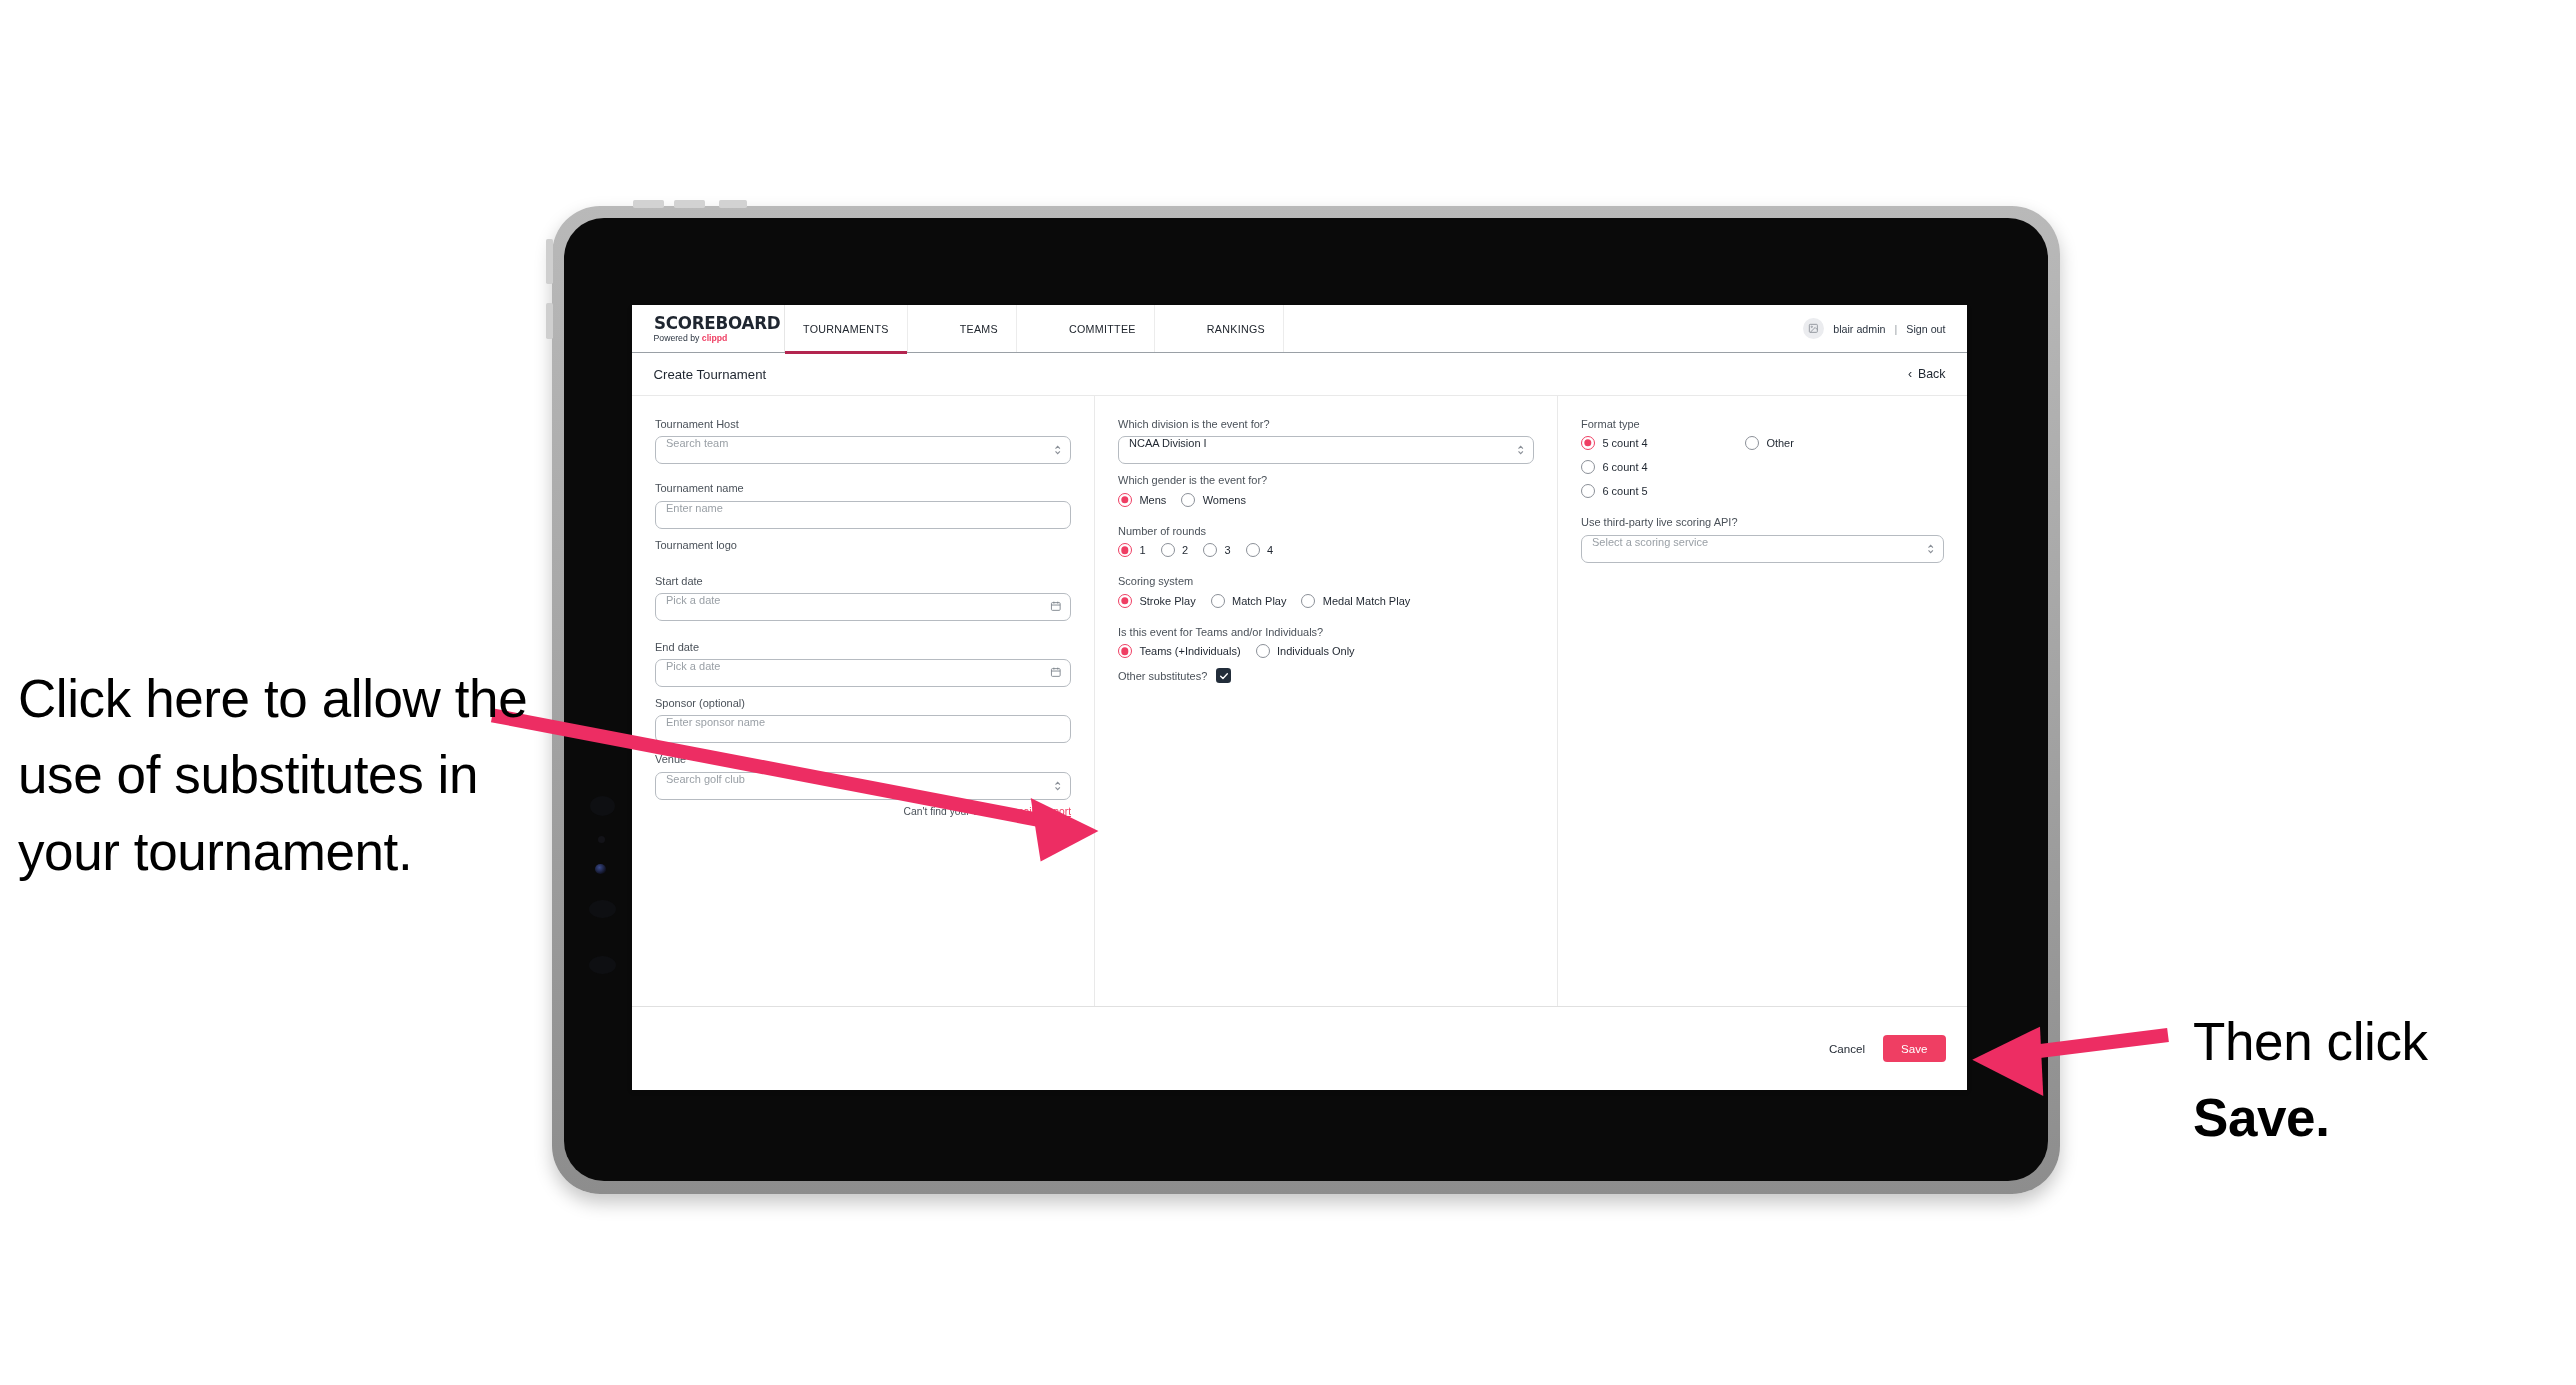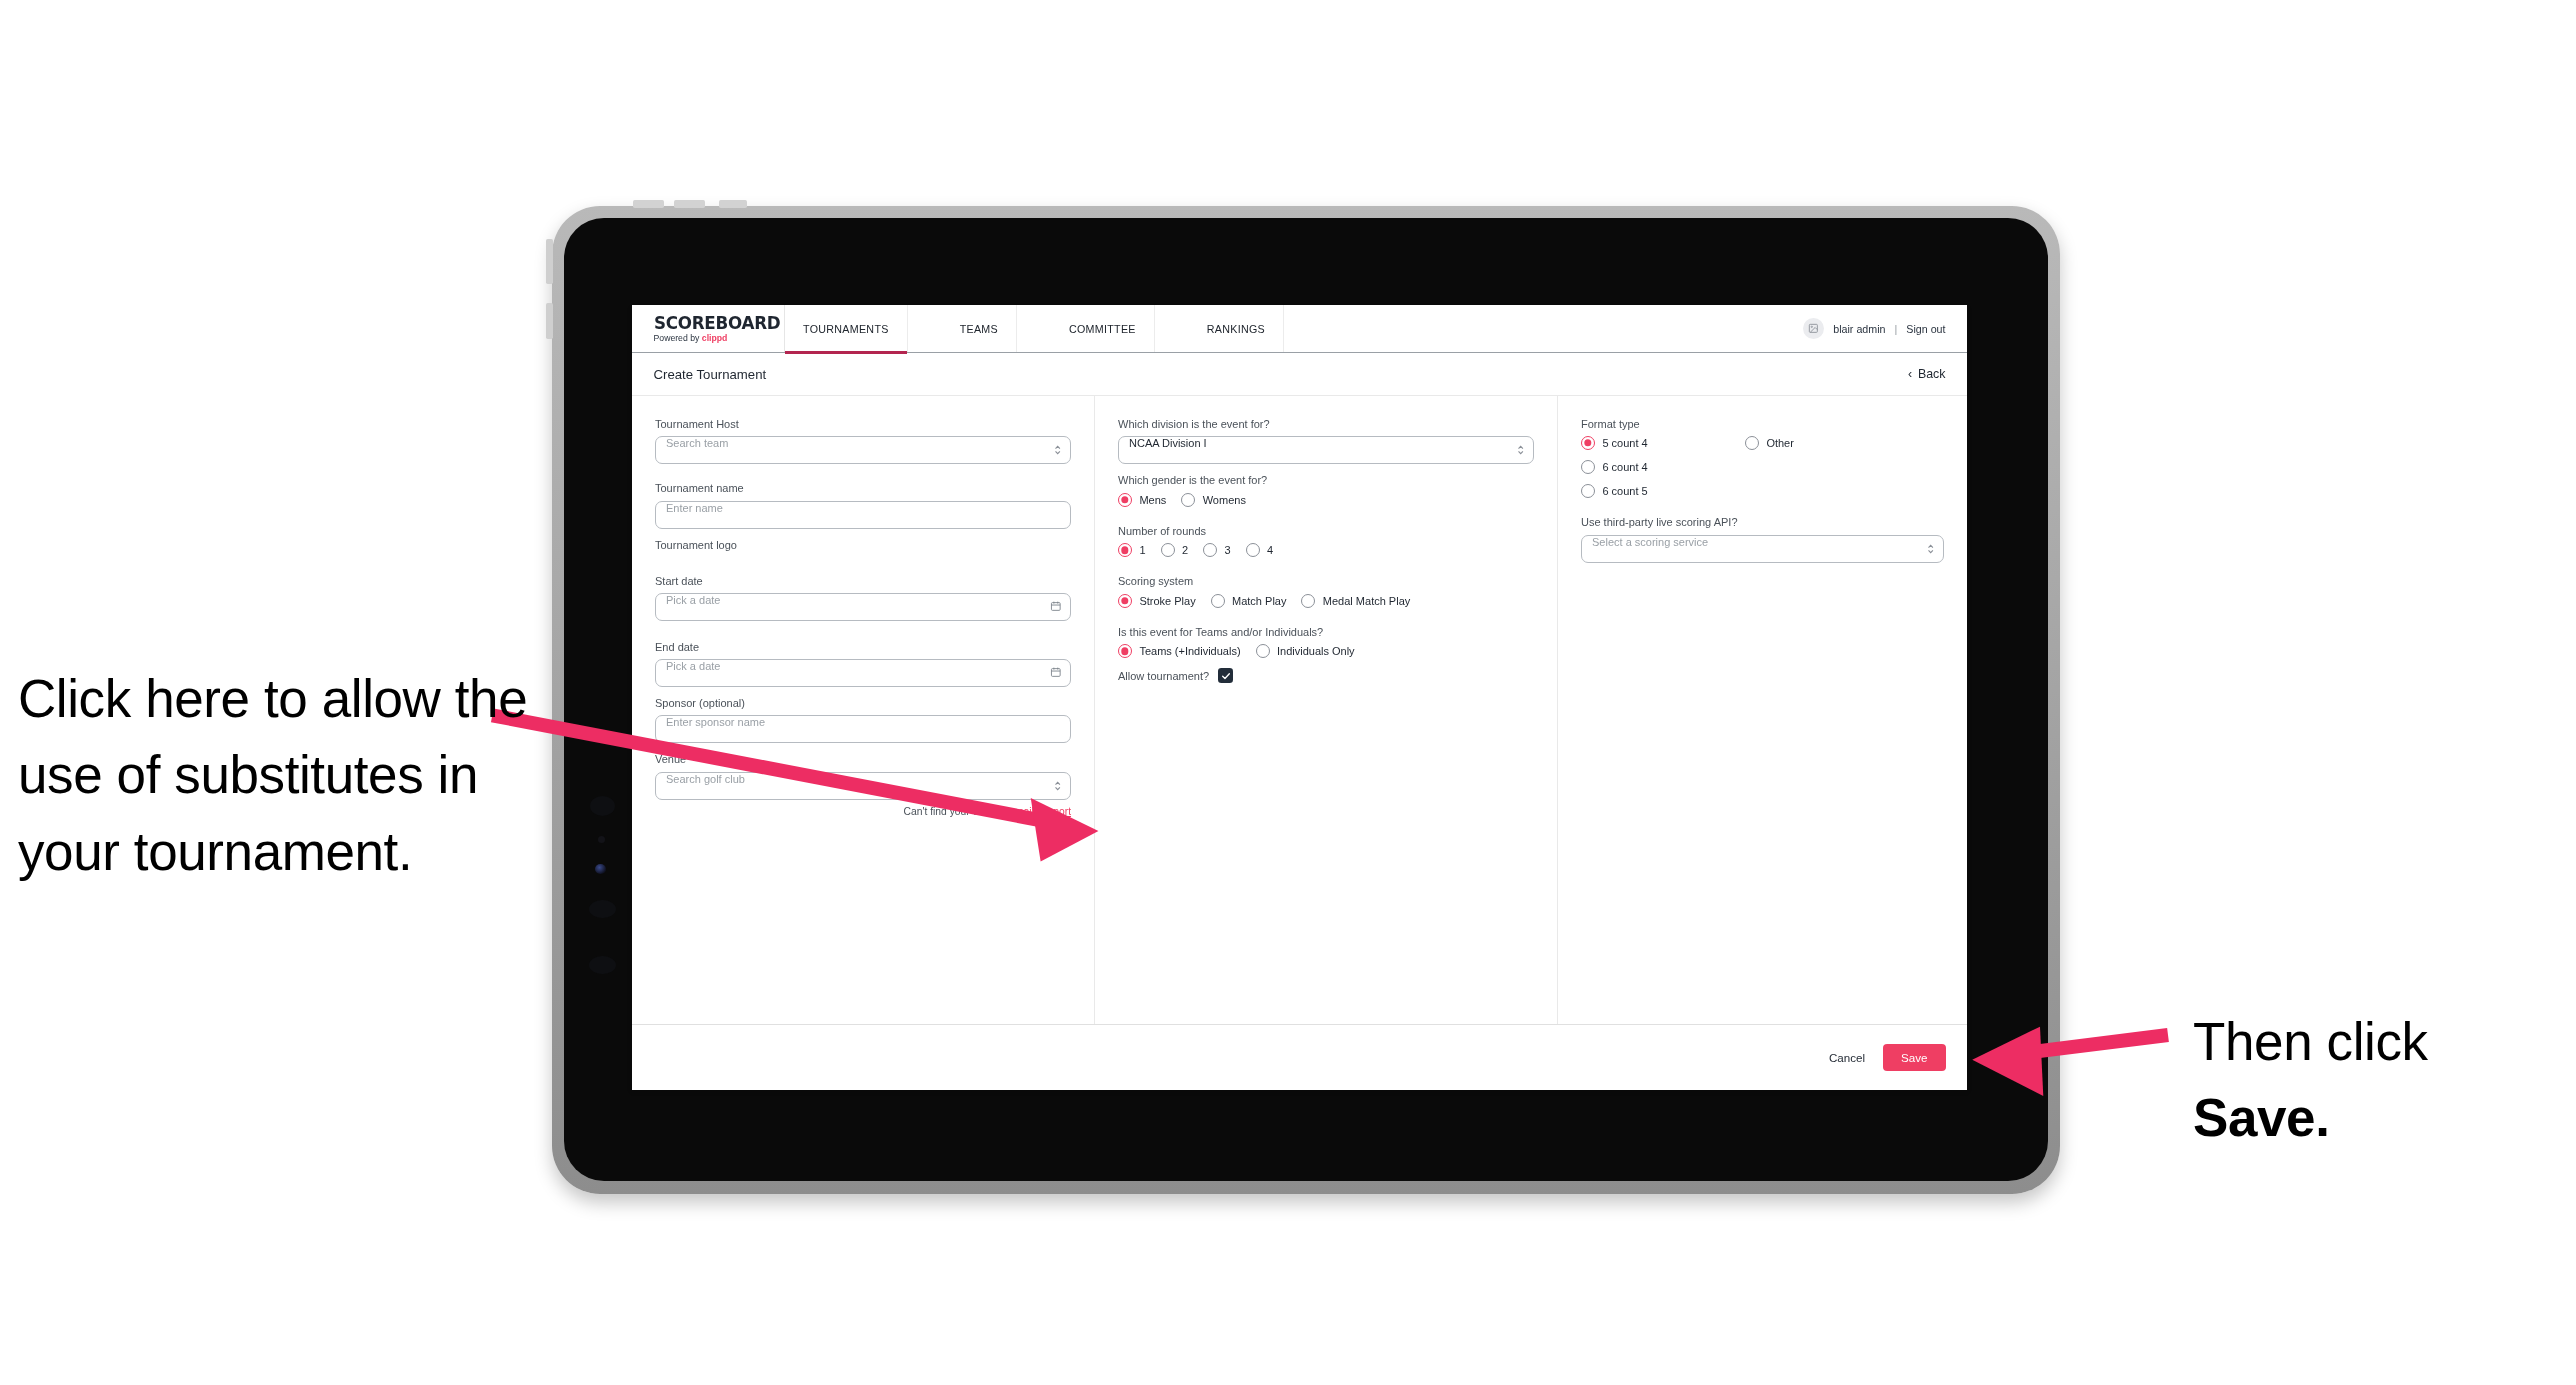--- a/index.html
+++ b/index.html
@@ -175,21 +175,21 @@
     cursor: pointer;
   }
   .chk svg { display: block; }
 
   .fmt-grid { display: flex; }
   .fmt-left { width: 164px; }
   .inline-check { display: flex; align-items: center; gap: 9px; font-size: 11px; color: #4a5159; }
 
   
   .card-foot {
-    height: 66px; flex: none; border-top: 0.8px solid #e0e0e0;
+    height: 84px; flex: none; border-top: 0.8px solid #e0e0e0;
     display: flex; align-items: center; justify-content: flex-end;
     gap: 18px; padding-right: 21.5px; background: #fff;
   }
   .cancel-btn { font-size: 11.6px; color: #1f2630; cursor: pointer; }
   .save-btn {
     background: #ef3e63; color: #fff; font-size: 11.6px;
     padding: 7.4px 18px; border-radius: 4.1px; cursor: pointer;
   }
 
   
@@ -417,21 +417,21 @@
           </div>
           <div class="radio">
             <span class="dot"></span>
             <span>Individuals Only</span>
           </div>
         </div>
 
         <div class="gap-sm"></div>
 
         <div class="inline-check">
-          <span>Allow tournament?</span>
+          <span>Other substitutes?</span>
           <span class="chk">
             <svg width="10" height="10" viewBox="0 0 24 24" fill="none" stroke="#ffffff" stroke-width="3.2" stroke-linecap="round" stroke-linejoin="round">
                 <path d="M4 12.5l5.5 5.5L20 6.5"></path>
               </svg>
           </span>
         </div>
       </div>
 
       <div class="col c3">
         <div class="fld-label">Format type</div>

